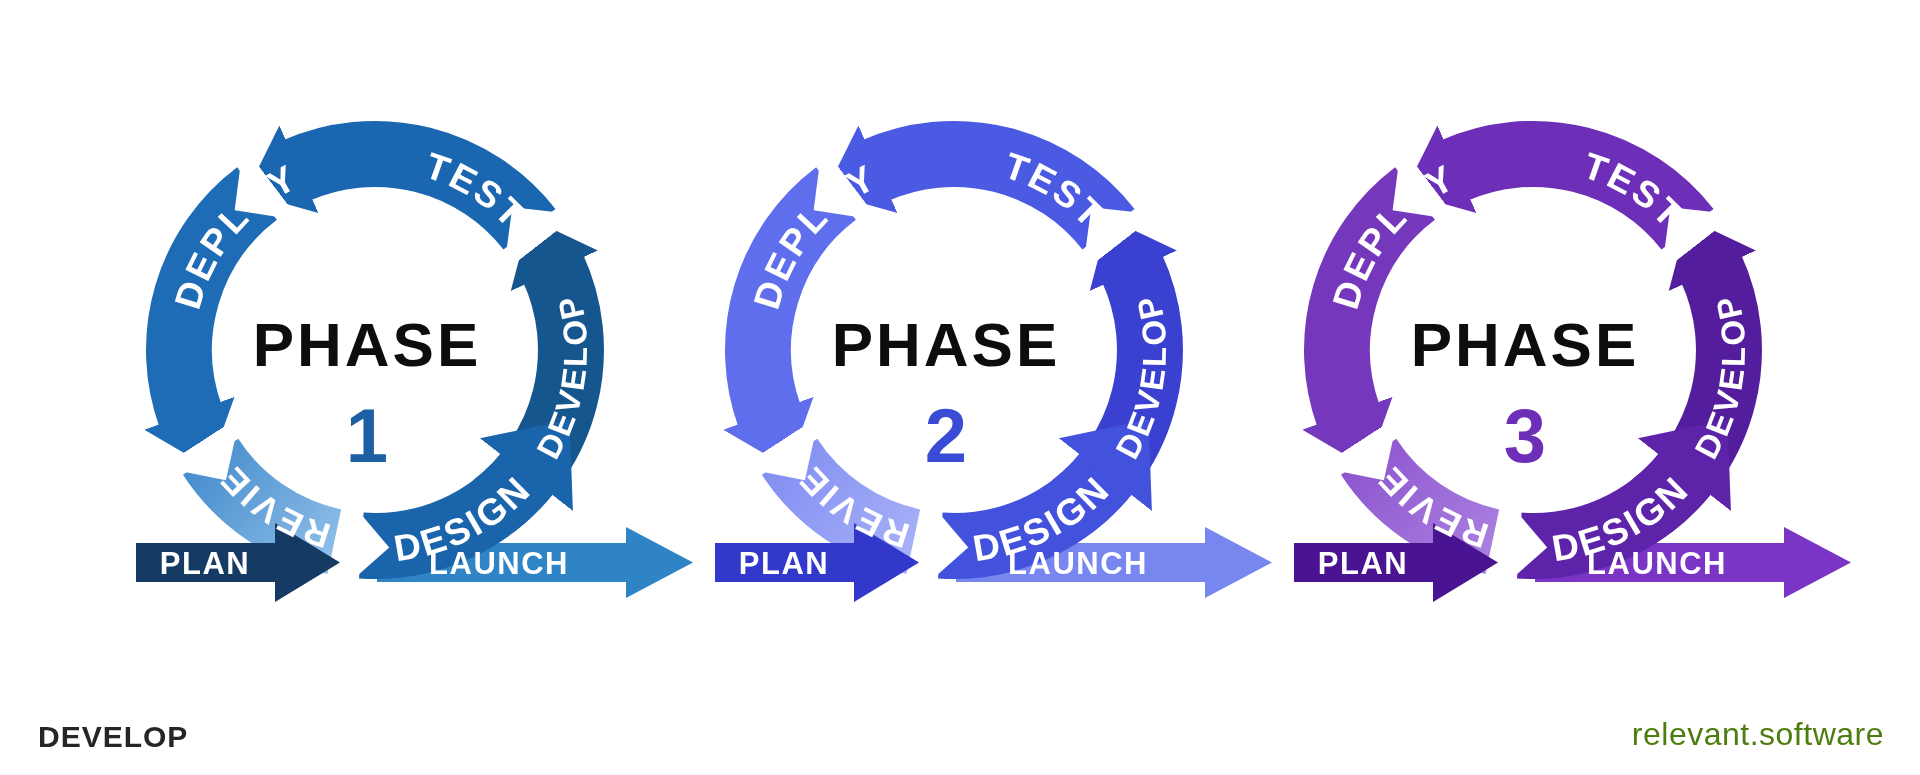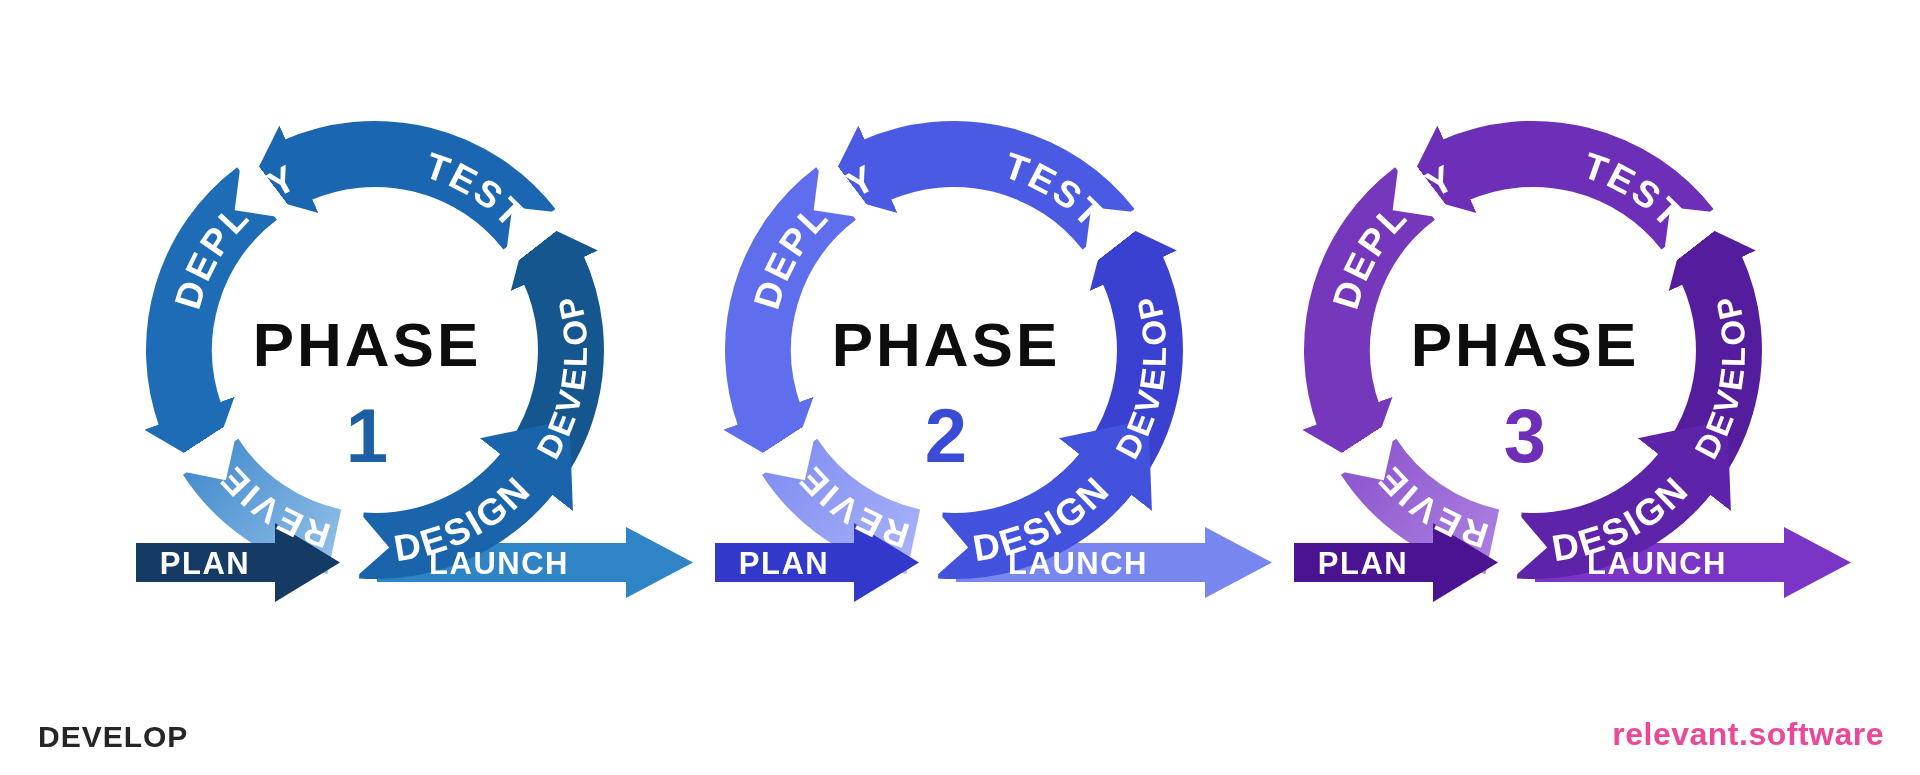--- a/index.html
+++ b/index.html
@@ -26,22 +26,22 @@
   .arc-label{fill:#ffffff;font-weight:700;letter-spacing:2.5px;}
   .lbl-38{font-size:37px;}
   .lbl-35{font-size:35px;}
   .lbl-33{font-size:33px;}
   .straight-label{fill:#ffffff;font-weight:700;font-size:31px;letter-spacing:1.5px;text-anchor:middle;}
   .phase-title{fill:#0d0d0d;font-weight:700;font-size:62px;letter-spacing:3px;text-anchor:middle;}
   .phase-number{fill:var(--number);font-weight:700;font-size:76px;text-anchor:middle;}
 
   .brand{position:absolute;left:38px;top:720px;font-size:30px;font-weight:700;
          letter-spacing:1px;color:#262626;}
-  .website{position:absolute;right:36px;top:716px;font-size:32px;font-weight:700;
-         letter-spacing:0.5px;color:#ec4899;}
+  .website{position:absolute;right:36px;top:716px;font-size:32px;font-weight:400;
+         letter-spacing:0.5px;color:#4d7c0f;}
 </style>
 </head>
 <body>
 
 <div class="stage">
 
   <div class="phase" style="left: 115px; --test: #1b66b0; --deploy: #1f6cb6; --develop: #15568e; --design: #1a64ab; --review_a: #3f88cb; --review_b: #92c0e9; --plan: #153a64; --launch: #2e84c5; --number: #1d5fa4;">
     <svg viewBox="0 0 620 540">
       <defs>
         <linearGradient id="p1-gr" gradientUnits="userSpaceOnUse" x1="85" y1="320" x2="230" y2="445">

